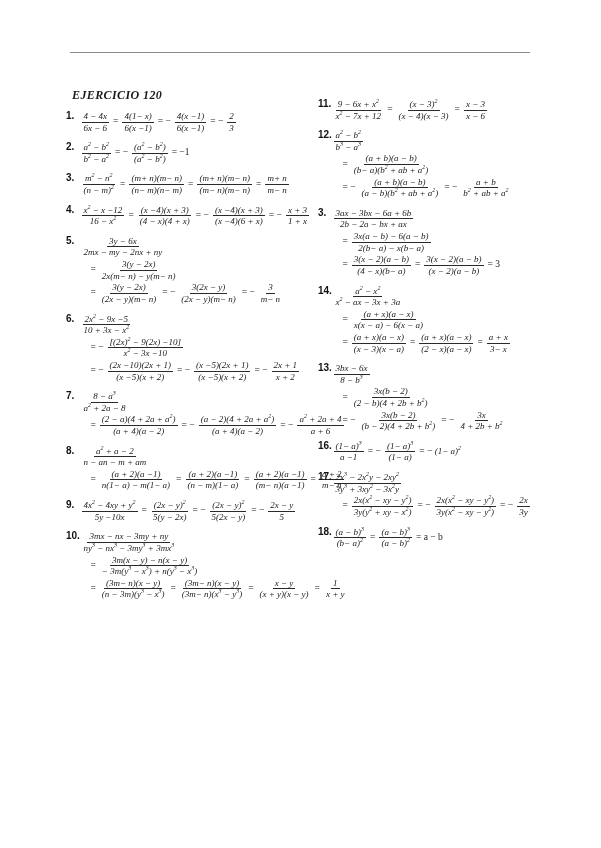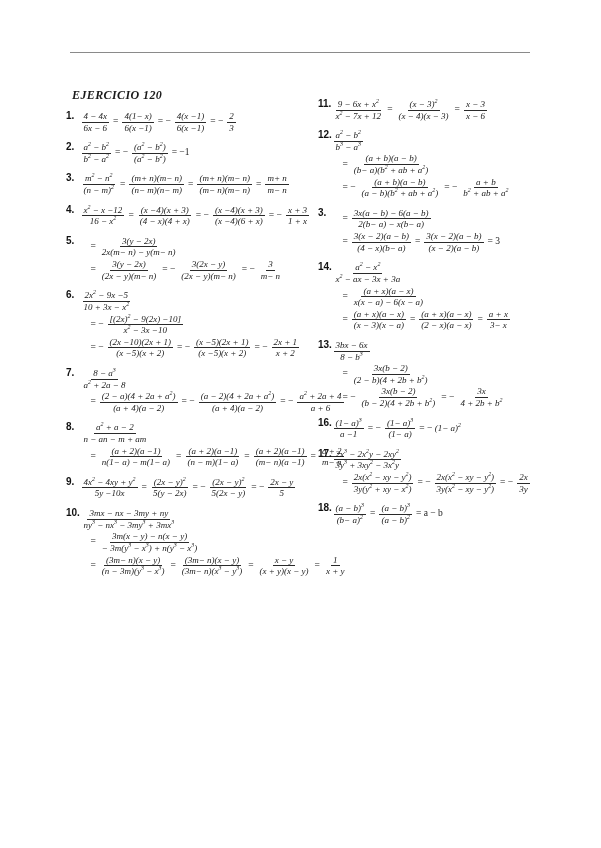--- a/index.html
+++ b/index.html
@@ -216,20 +216,26 @@
             <span class="frac">
               <span class="num">x + 3</span>
               <span class="den">1 + x</span>
             </span>
           </div>
         </div>
       </div>
       <div class="ex">
         <span class="ex-num">5.</span>
         <div class="ex-body">
+          <div class="line">
+            <span class="frac">
+              <span class="num">3y − 6x</span>
+              <span class="den">2mx − my − 2nx + ny</span>
+            </span>
+          </div>
           <div class="line indent">
             <span class="op">=</span>
             <span class="frac">
               <span class="num">3(y − 2x)</span>
               <span class="den">2x(m− n) − y(m− n)</span>
             </span>
           </div>
           <div class="line indent">
             <span class="op">=</span>
             <span class="frac">
@@ -461,20 +467,26 @@
             <span class="frac">
               <span class="num">a + b</span>
               <span class="den">b<sup>2</sup> + ab + a<sup>2</sup></span>
             </span>
           </div>
         </div>
       </div>
       <div class="ex">
         <span class="ex-num">3.</span>
         <div class="ex-body">
+          <div class="line">
+            <span class="frac">
+              <span class="num">3ax − 3bx − 6a + 6b</span>
+              <span class="den">2b − 2a − bx + ax</span>
+            </span>
+          </div>
           <div class="line indent">
             <span class="op">=</span>
             <span class="frac">
               <span class="num">3x(a − b) − 6(a − b)</span>
               <span class="den">2(b− a) − x(b− a)</span>
             </span>
           </div>
           <div class="line indent">
             <span class="op">=</span>
             <span class="frac">

